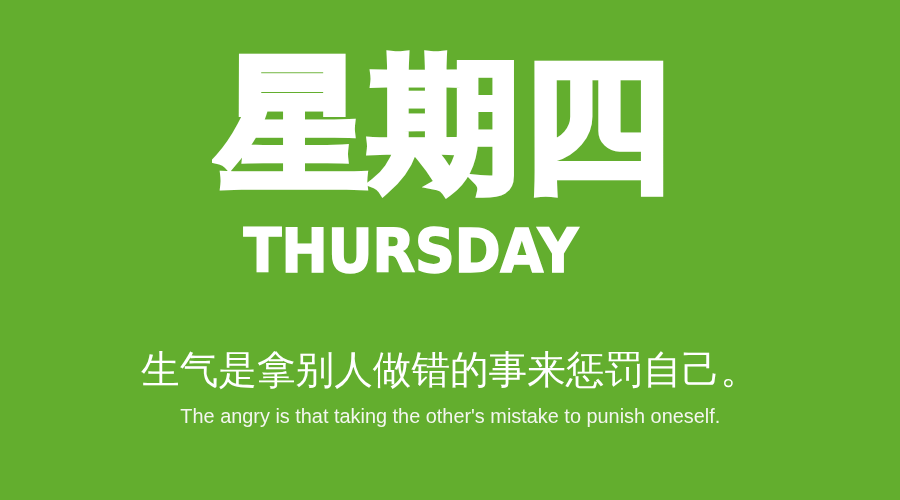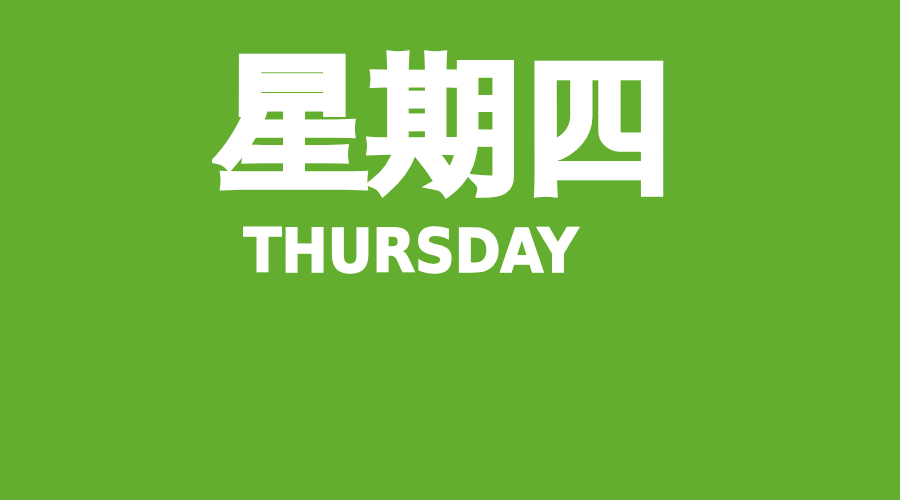--- a/index.html
+++ b/index.html
@@ -104,14 +104,18 @@
 </head>
 <body>
 
 <div class="card">
 
   <div class="day-block">
     <div class="day-cjk">星期四</div>
     <div class="day-en">THURSDAY</div>
   </div>
 
+  <div class="quote-block">
+    <div class="quote-cjk">生气是拿别人做错的事来惩罚自己。</div>
+    <div class="quote-en">The angry is that taking the other's mistake to punish oneself.</div>
+  </div>
 
 </div>
 
 </body></html>

